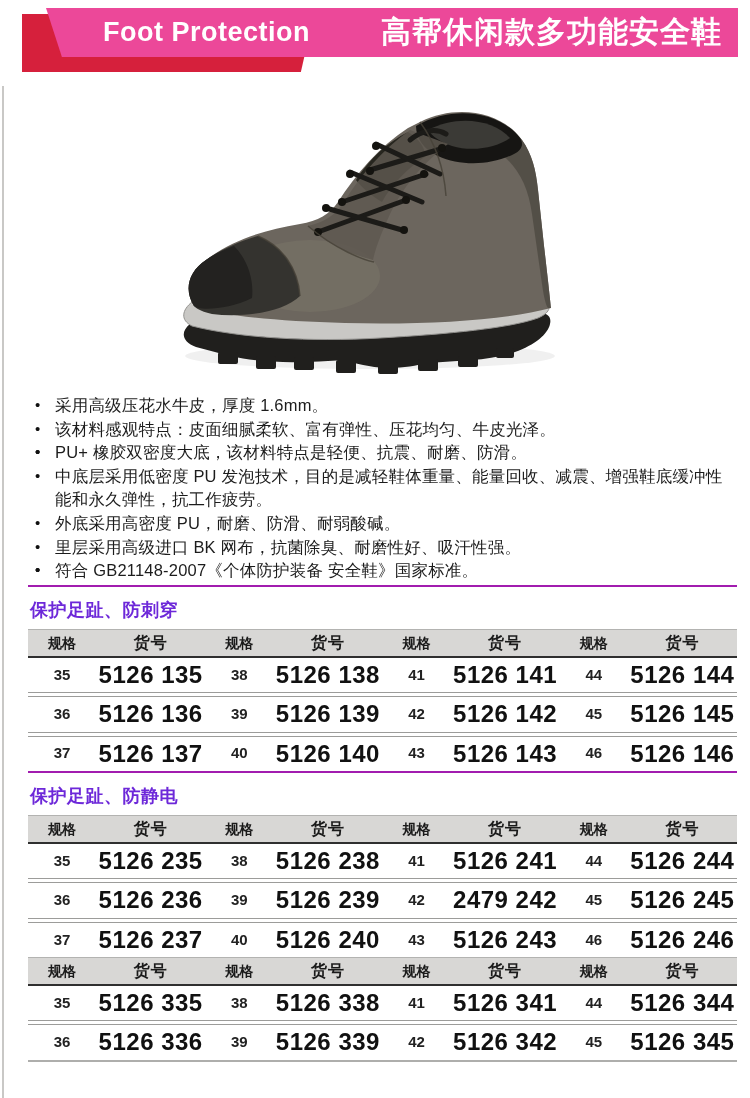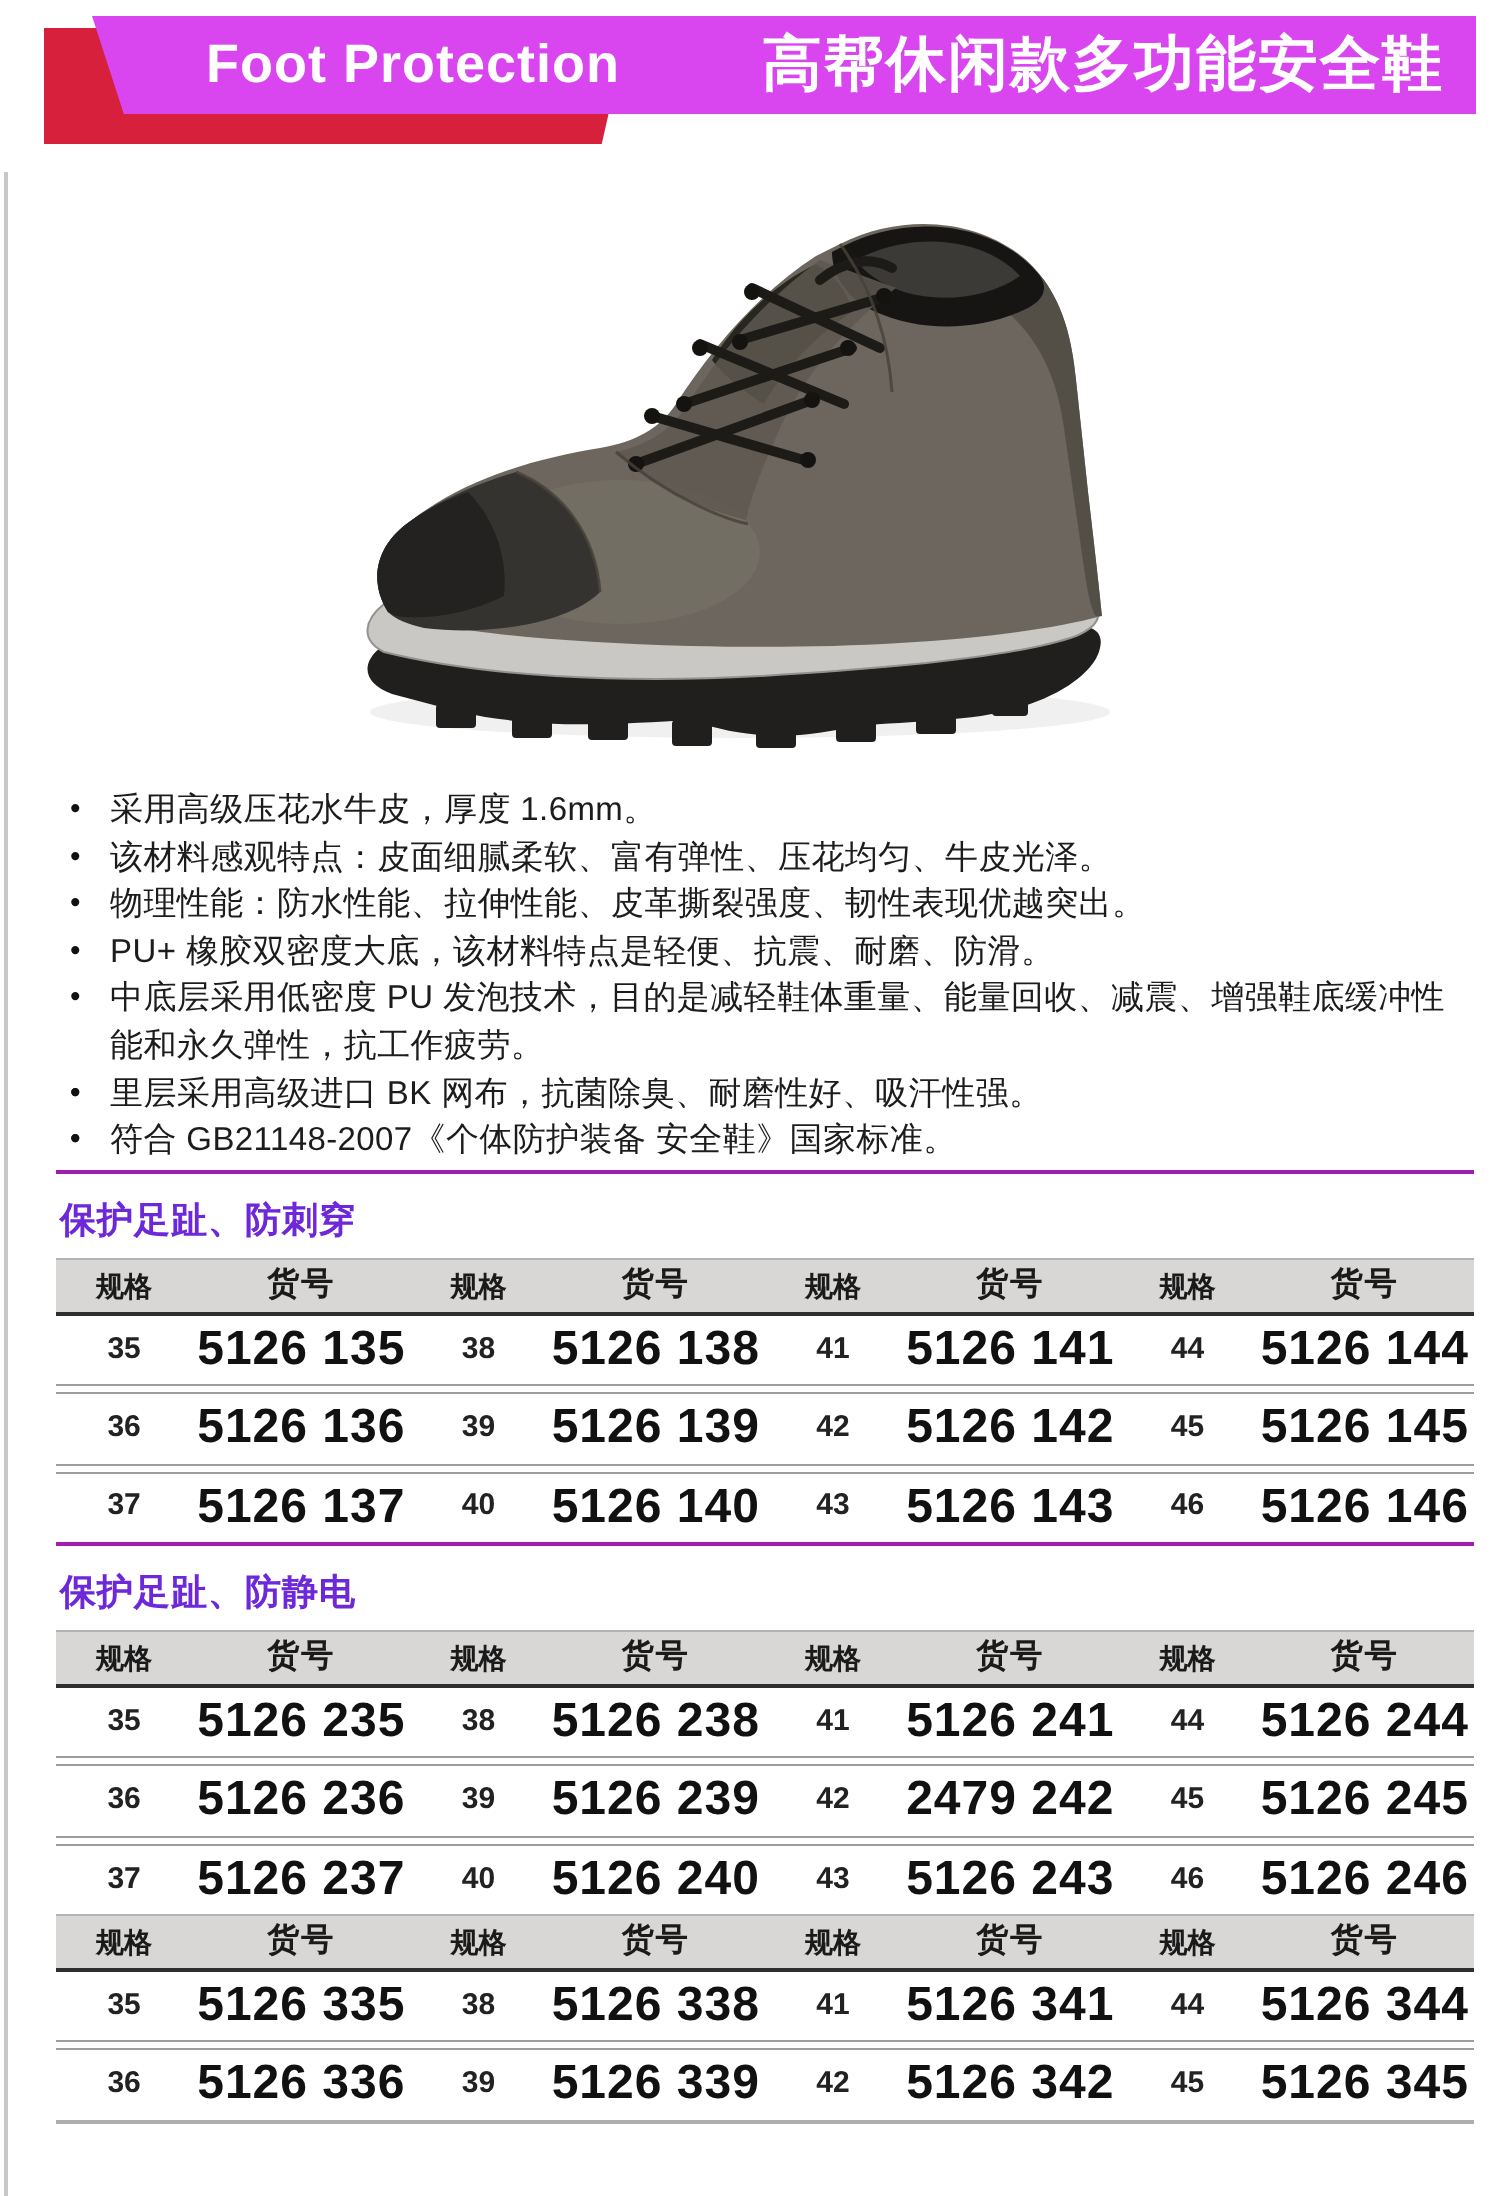--- a/index.html
+++ b/index.html
@@ -8,21 +8,21 @@
     font-family:"Liberation Sans","DejaVu Sans",sans-serif;color:#1c1c1c;
     -webkit-font-smoothing:antialiased;
   }
   
   .hdr{position:absolute;top:0;left:0;width:750px;height:84px;}
   .red-shape{
     position:absolute;left:22px;top:14px;width:292px;height:58px;background:#d6203c;
     clip-path:polygon(0 0,100% 0,95.5% 100%,0 100%);
   }
   .blue-banner{
-    position:absolute;left:46px;top:8px;width:692px;height:49px;background:#d946ef;
+    position:absolute;left:46px;top:8px;width:692px;height:49px;background:#ec4899;
     clip-path:polygon(0 0,100% 0,100% 100%,2.3% 100%);
     display:flex;align-items:center;
   }
   .t-en{margin-left:57px;font-size:27px;font-weight:bold;color:#ffffff;letter-spacing:0.5px;}
   .t-zh{margin-left:auto;margin-right:16px;font-size:30px;font-weight:bold;color:#ffffff;letter-spacing:1px;white-space:nowrap;}
   
   .edge-line{position:absolute;left:2px;top:86px;bottom:0;width:2px;background:#c9c8c6;}
   
   .photo{position:absolute;left:160px;top:84px;width:420px;height:300px;}
   
@@ -128,24 +128,24 @@
     <path d="M98 152 C122 162 138 184 140 212"></path>
     <path d="M148 142 C176 166 204 176 214 178"></path>
     <path d="M260 38 C276 60 284 84 286 112"></path>
   </g>
 </svg>
 
 <div class="content">
   <ul class="features">
       <li><span class="dot">•</span><span>采用高级压花水牛皮，厚度 1.6mm。</span></li>
       <li><span class="dot">•</span><span>该材料感观特点：皮面细腻柔软、富有弹性、压花均匀、牛皮光泽。</span></li>
-      <li><span class="dot">•</span><span>物理性能：防水性能、拉伸性能、皮革撕裂强度、韧性表现优越突出。</span></li>
+      <li><span class="dot">•</span></li>
       <li><span class="dot">•</span><span>PU+ 橡胶双密度大底，该材料特点是轻便、抗震、耐磨、防滑。</span></li>
       <li><span class="dot">•</span><span>中底层采用低密度 PU 发泡技术，目的是减轻鞋体重量、能量回收、减震、增强鞋底缓冲性能和永久弹性，抗工作疲劳。</span></li>
-      <li><span class="dot">•</span></li>
+      <li><span class="dot">•</span><span>外底采用高密度 PU，耐磨、防滑、耐弱酸碱。</span></li>
       <li><span class="dot">•</span><span>里层采用高级进口 BK 网布，抗菌除臭、耐磨性好、吸汗性强。</span></li>
       <li><span class="dot">•</span></li>
       <li><span class="dot">•</span><span>符合 GB21148-2007《个体防护装备 安全鞋》国家标准。</span></li>
     </ul>
   <div class="tables-wrap">
       <section>
         <h3 class="sec-title">保护足趾、防刺穿</h3>
         <table class="spec-table">
           <colgroup>
             <col class="c-spec">

